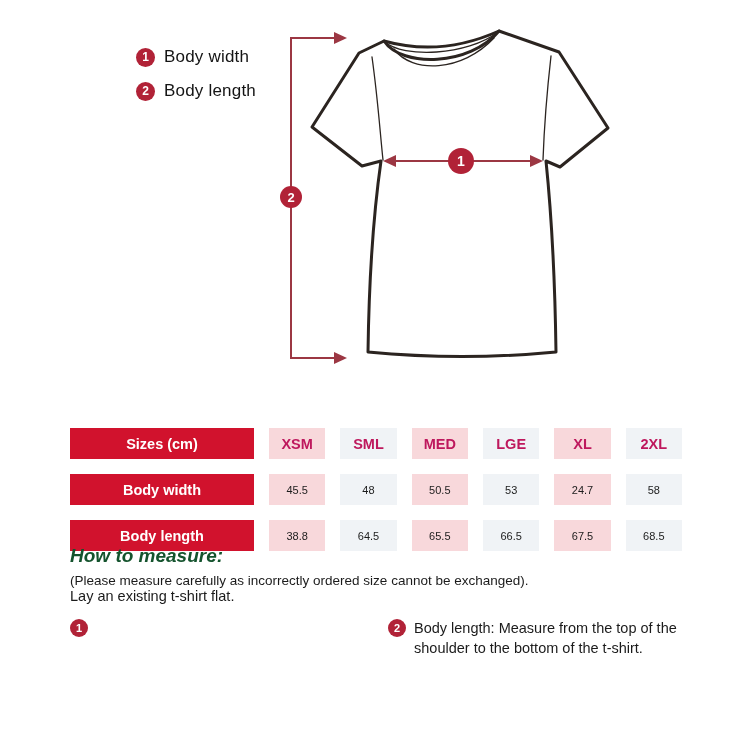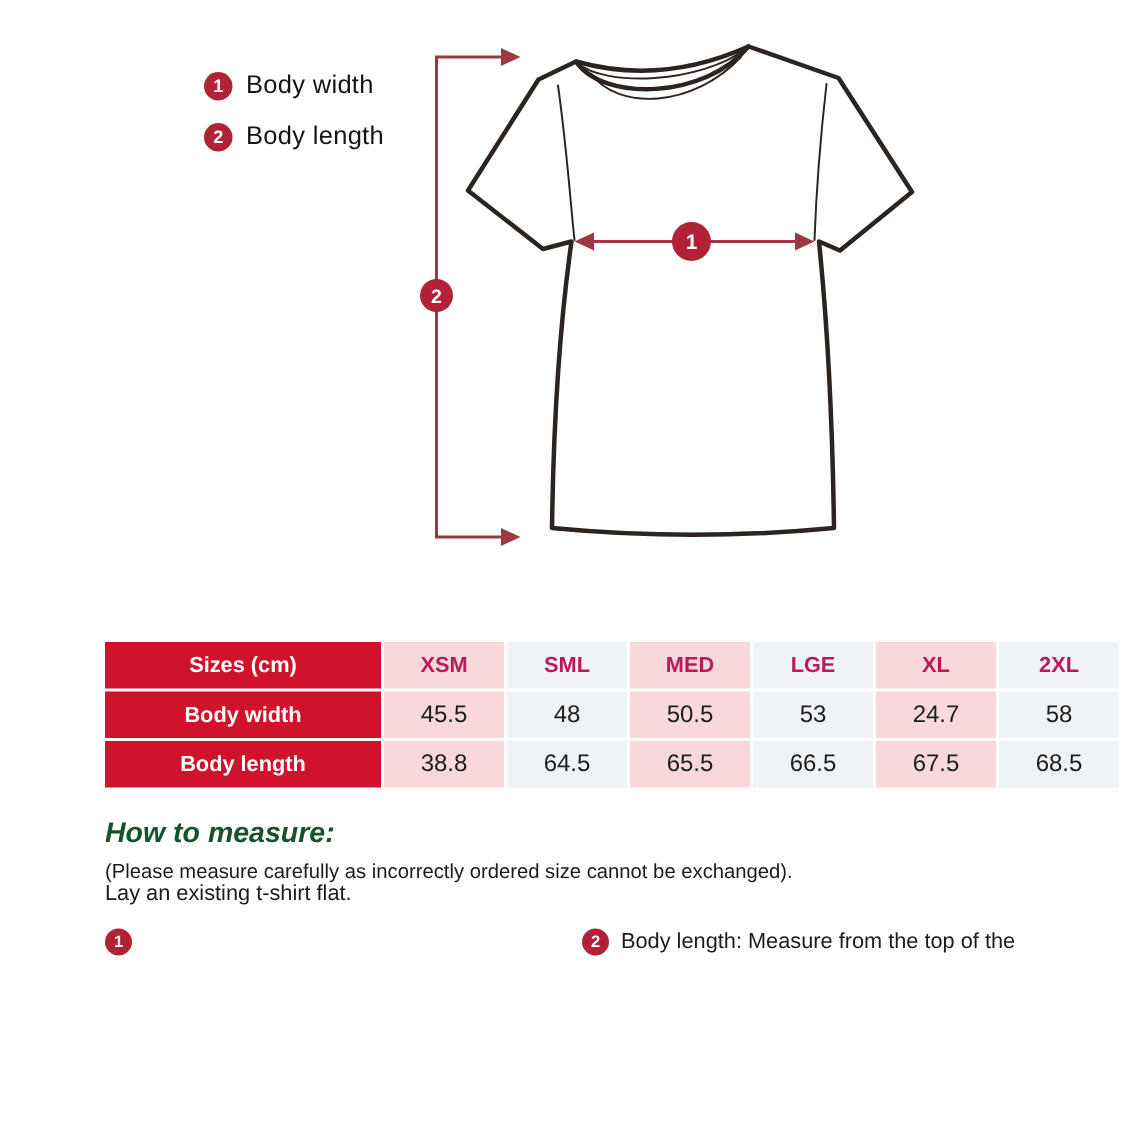--- a/index.html
+++ b/index.html
@@ -47,37 +47,37 @@
     font-size: 22px;
     font-weight: bold;
     letter-spacing: -0.2px;
     color: #121212;
   }
 
   
   .size-table {
     position: absolute;
     left: 70px; top: 428px;
-    width: 676px;
+    width: 612px;
     display: grid;
     grid-template-columns: 184px repeat(6, 1fr);
     grid-auto-rows: 31px;
-    gap: 2px;
+    gap: 15px;
   }
   .cell {
     display: flex;
     align-items: center;
     justify-content: center;
     font-size: 14.5px;
   }
   .cell.red   { background: #d1122d; color: #ffffff; font-weight: bold; }
   .cell.pink  { background: #f8d8db; }
   .cell.light { background: #f0f3f6; }
   .cell.size-name { font-weight: bold; color: #be185d; }
-  .cell.value { font-size: 16px; color: #1c1c1c; }
+  .cell.value { font-size: 11px; color: #1c1c1c; }
 
   
   .howto {
     position: absolute;
     left: 70px; top: 545px;
     width: 632px;
   }
   .howto-title { font-size: 19px; font-weight: bold; color: #14532d; font-style: italic; }
   .howto-note  { margin-top: 6px; font-size: 13.5px; color: #1b1b1b; }
   .howto-intro { font-size: 14.5px; color: #1b1b1b; }
@@ -173,18 +173,19 @@
     <div class="howto-note">(Please measure carefully as incorrectly ordered size cannot be exchanged).</div>
     <div class="howto-intro">Lay an existing t-shirt flat.</div>
     <div class="howto-steps">
       <div class="step">
         <span class="badge">1</span>
       </div>
       <div class="step">
         <span class="badge">2</span>
         <span class="step-text">
           <span>Body length: Measure from the top of the</span><br>
+          <span>shoulder to the bottom of the t-shirt.</span>
         </span>
       </div>
     </div>
   </div>
 
 </div>
 
 </body></html>

